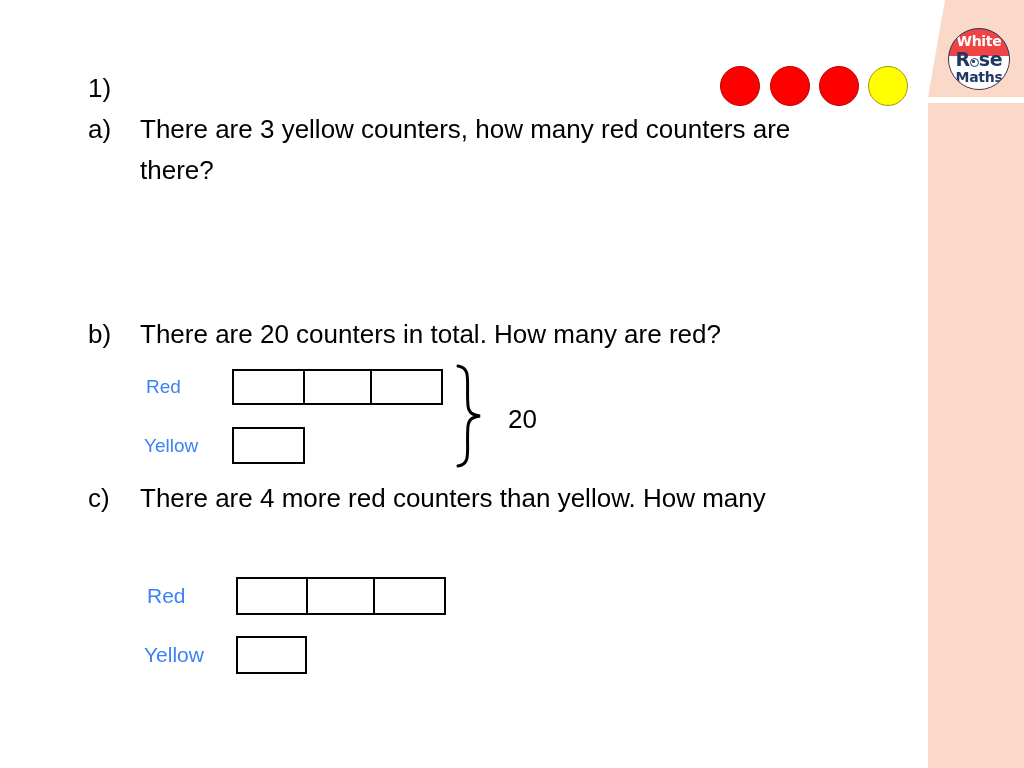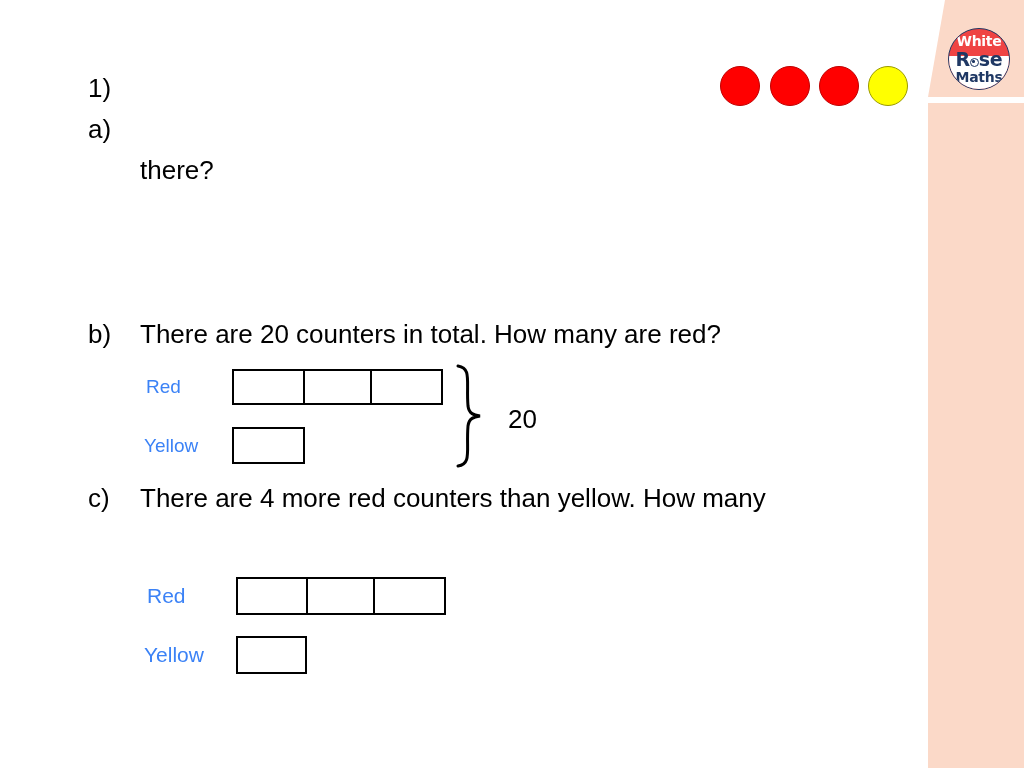--- a/index.html
+++ b/index.html
@@ -184,20 +184,21 @@
   </div>
 
   <div class="q-marker" style="left:88px; top:68px;">1)</div>
 
   <div class="counter red" style="left:720px; top:66px;"></div>
   <div class="counter red" style="left:770px; top:66px;"></div>
   <div class="counter red" style="left:819px; top:66px;"></div>
   <div class="counter yellow" style="left:868px; top:66px;"></div>
 
   <div class="q-marker" style="left:88px; top:109px;">a)</div>
+  <div class="q-body" style="left:140px; top:109px;">There are 3 yellow counters, how many red counters are</div>
   <div class="q-body" style="left:140px; top:150px;">there?</div>
 
   <div class="q-marker" style="left:88px; top:314px;">b)</div>
   <div class="q-body" style="left:140px; top:314px;">There are 20 counters in total. How many are red?</div>
 
   <div class="bar-label" style="left:146px; top:376px; font-size:19px;">Red</div>
   <div class="bar" style="left:232px; top:369px; width:211px; height:36px;">
     <div class="bar-cell" style="width:72px;"></div>
     <div class="bar-cell" style="width:69px;"></div>
     <div class="bar-cell" style="width:70px;"></div>

